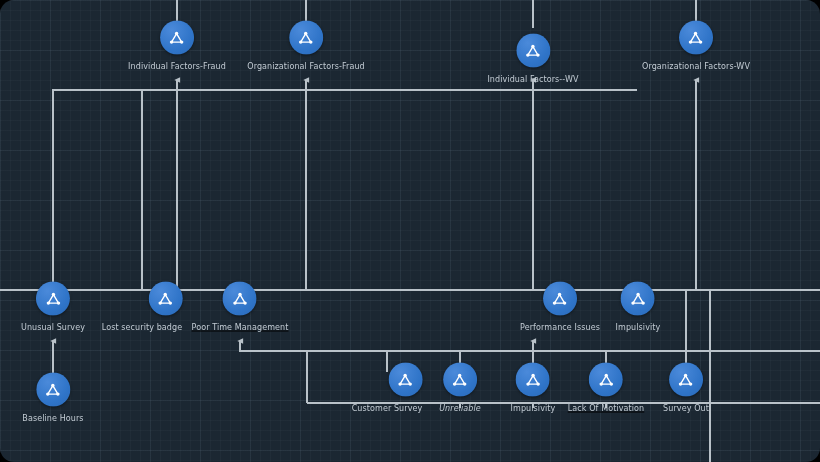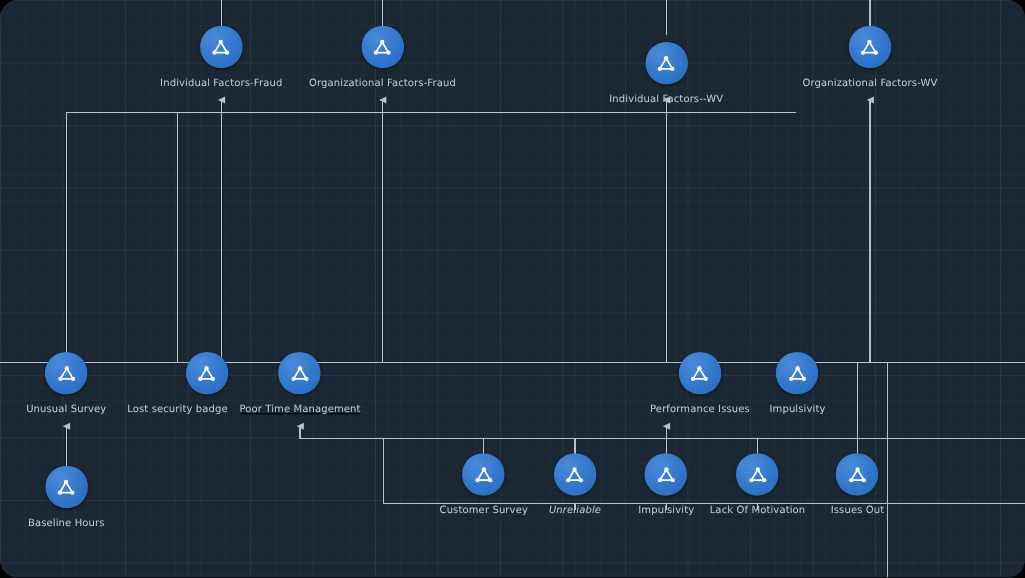--- a/index.html
+++ b/index.html
@@ -263,21 +263,21 @@
             <g stroke="#ffffff" stroke-width="1.7" fill="none" stroke-linecap="round">
               <path d="M12 6.4 L5.6 17.2 L18.4 17.2 Z"></path>
             </g>
             <circle cx="12" cy="6.4" r="2.15" fill="#ffffff"></circle>
             <circle cx="5.6" cy="17.2" r="2.15" fill="#ffffff"></circle>
             <circle cx="18.4" cy="17.2" r="2.15" fill="#ffffff"></circle>
           </svg>
         </div>
         <div class="node-label">Baseline Hours</div>
       </div>
-      <div class="node" style="left: 387px; top: 388px;">
+      <div class="node" style="left: 387px; top: 388px; align-items: flex-end;">
         <div class="node-circle">
           <svg width="19" height="19" viewBox="0 0 24 24" aria-hidden="true">
             <g stroke="#ffffff" stroke-width="1.7" fill="none" stroke-linecap="round">
               <path d="M12 6.4 L5.6 17.2 L18.4 17.2 Z"></path>
             </g>
             <circle cx="12" cy="6.4" r="2.15" fill="#ffffff"></circle>
             <circle cx="5.6" cy="17.2" r="2.15" fill="#ffffff"></circle>
             <circle cx="18.4" cy="17.2" r="2.15" fill="#ffffff"></circle>
           </svg>
         </div>
@@ -302,21 +302,21 @@
             <g stroke="#ffffff" stroke-width="1.7" fill="none" stroke-linecap="round">
               <path d="M12 6.4 L5.6 17.2 L18.4 17.2 Z"></path>
             </g>
             <circle cx="12" cy="6.4" r="2.15" fill="#ffffff"></circle>
             <circle cx="5.6" cy="17.2" r="2.15" fill="#ffffff"></circle>
             <circle cx="18.4" cy="17.2" r="2.15" fill="#ffffff"></circle>
           </svg>
         </div>
         <div class="node-label">Impulsivity</div>
       </div>
-      <div class="node" style="left: 606px; top: 388px;">
+      <div class="node" style="left: 606px; top: 388px; text-decoration: underline;">
         <div class="node-circle">
           <svg width="19" height="19" viewBox="0 0 24 24" aria-hidden="true">
             <g stroke="#ffffff" stroke-width="1.7" fill="none" stroke-linecap="round">
               <path d="M12 6.4 L5.6 17.2 L18.4 17.2 Z"></path>
             </g>
             <circle cx="12" cy="6.4" r="2.15" fill="#ffffff"></circle>
             <circle cx="5.6" cy="17.2" r="2.15" fill="#ffffff"></circle>
             <circle cx="18.4" cy="17.2" r="2.15" fill="#ffffff"></circle>
           </svg>
         </div>
@@ -326,17 +326,17 @@
         <div class="node-circle">
           <svg width="19" height="19" viewBox="0 0 24 24" aria-hidden="true">
             <g stroke="#ffffff" stroke-width="1.7" fill="none" stroke-linecap="round">
               <path d="M12 6.4 L5.6 17.2 L18.4 17.2 Z"></path>
             </g>
             <circle cx="12" cy="6.4" r="2.15" fill="#ffffff"></circle>
             <circle cx="5.6" cy="17.2" r="2.15" fill="#ffffff"></circle>
             <circle cx="18.4" cy="17.2" r="2.15" fill="#ffffff"></circle>
           </svg>
         </div>
-        <div class="node-label">Issues Out</div>
+        <div class="node-label">Survey Out</div>
       </div>
     </div>
 
 </div>
 
 </body></html>

